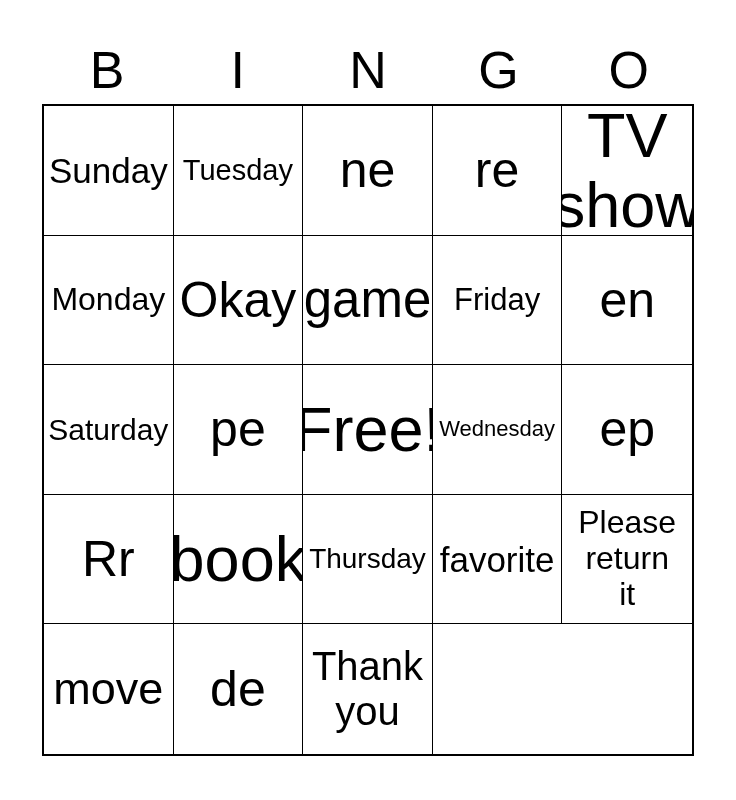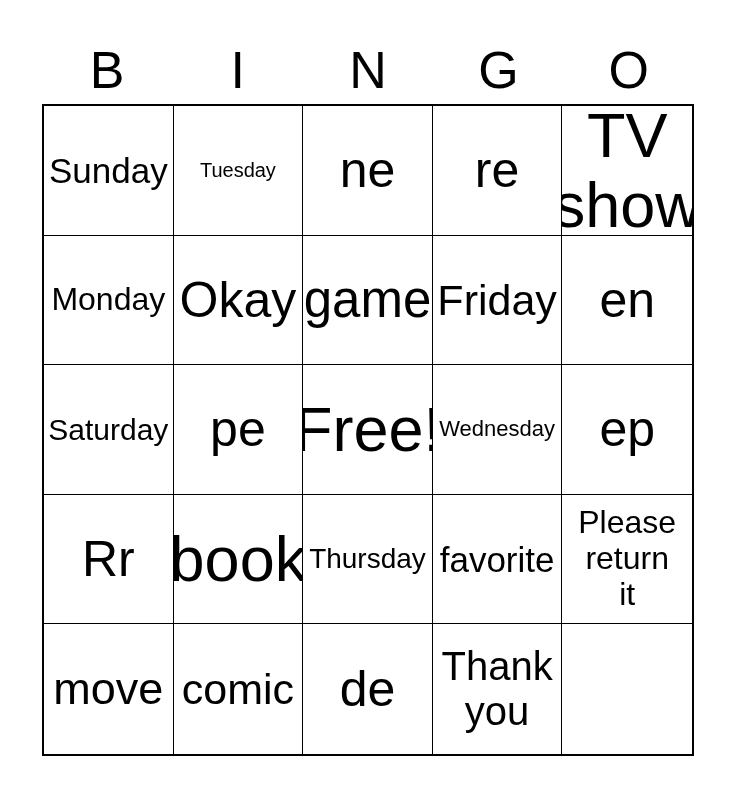--- a/index.html
+++ b/index.html
@@ -57,25 +57,25 @@
     color: #000000;
     cursor: pointer;
   }
   .cell:nth-child(5n) { border-right: none; }
   .cell:nth-child(n+21) { border-bottom: none; }
 
   
   .fz22 { font-size: 22px; }
   .fz28 { font-size: 28px; }
   .fz30 { font-size: 30px; }
-  .fz31 { font-size: 20px; }
+  .fz31 { font-size: 29px; }
   .fz32 { font-size: 32px; }
   .fz35 { font-size: 35px; }
   .fz40 { font-size: 40px; }
-  .fz43 { font-size: 43px; }
+  .fz43 { font-size: 31px; }
   .fz45 { font-size: 45px; }
   .fz47 { font-size: 51px; }
   .fz49 { font-size: 63px; }
   .fz50 { font-size: 50px; }
 </style>
 </head>
 <body>
 
 <div class="page">
 
@@ -110,19 +110,18 @@
 
     <div class="cell fz50">Rr</div>
     <div class="cell fz49">book</div>
     <div class="cell fz28">Thursday</div>
     <div class="cell fz35">favorite</div>
     <div class="cell fz32">Please
 return
 it</div>
 
     <div class="cell fz45">move</div>
-    <div class="cell fz43">comic</div>
     <div class="cell fz50">de</div>
     <div class="cell fz40">Thank
 you</div>
   </div>
 
 </div>
 
 </body></html>

